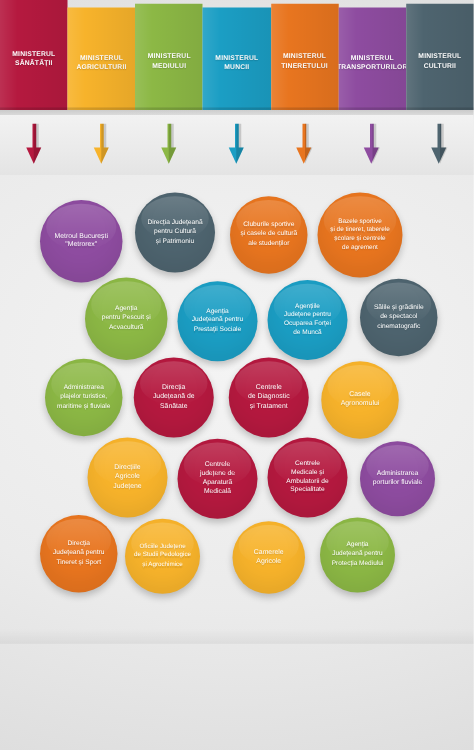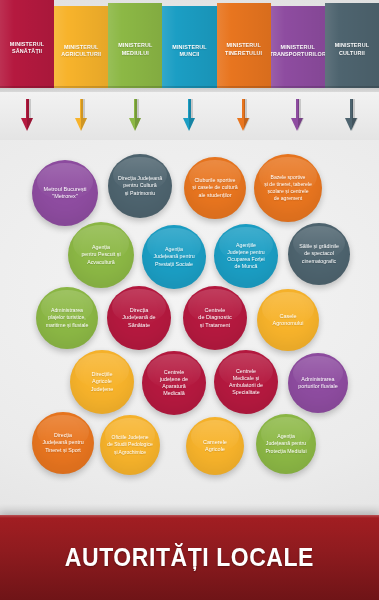--- a/index.html
+++ b/index.html
@@ -356,17 +356,14 @@
 Agricole</span>
       </div>
       <div class="bubble" style="left: 256px; top: 274px; width: 60px; height: 60px; background: rgb(140, 184, 69);">
         <span class="btxt" style="font-size: 5.2px;">Agenția
 Județeană pentru
 Protecția Mediului</span>
       </div>
     </div>
 
   <div id="footer-gap"></div>
-  <div id="footer">
-    <div id="footer-title">AUTORITĂȚI LOCALE</div>
-  </div>
 
 </div>
 
 </body></html>

